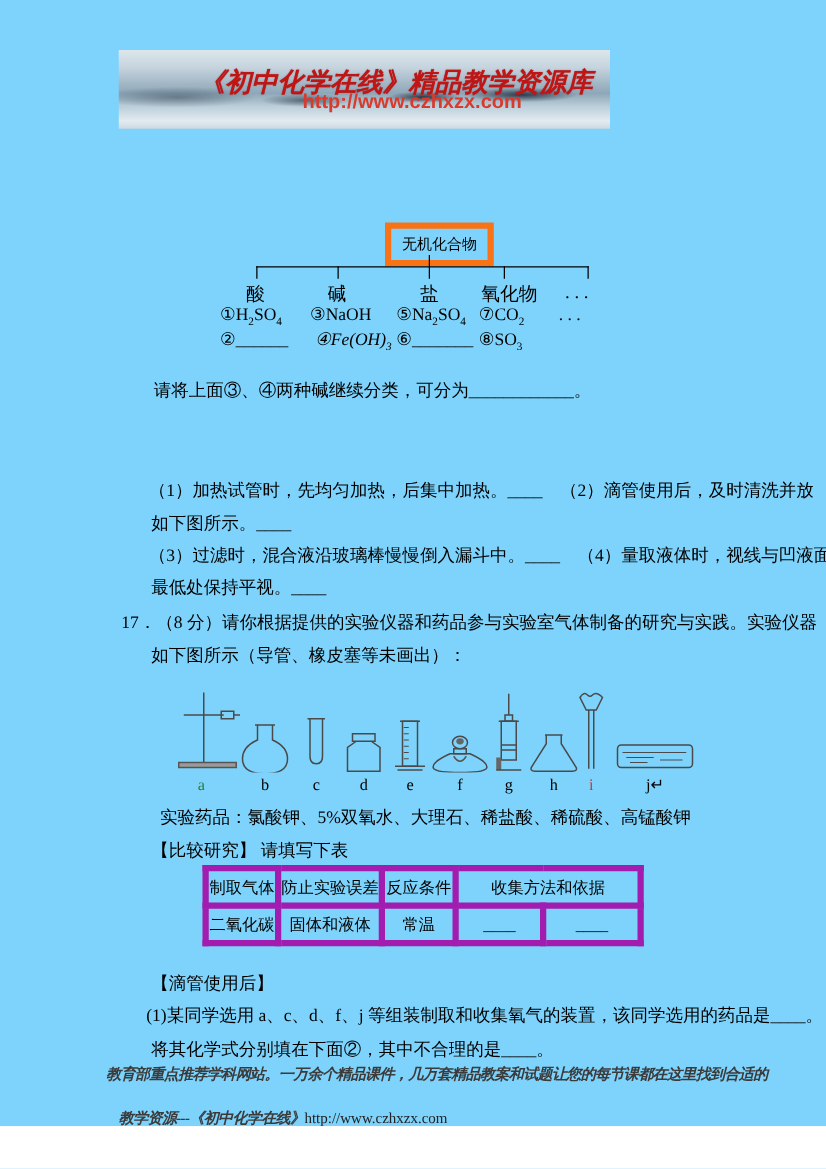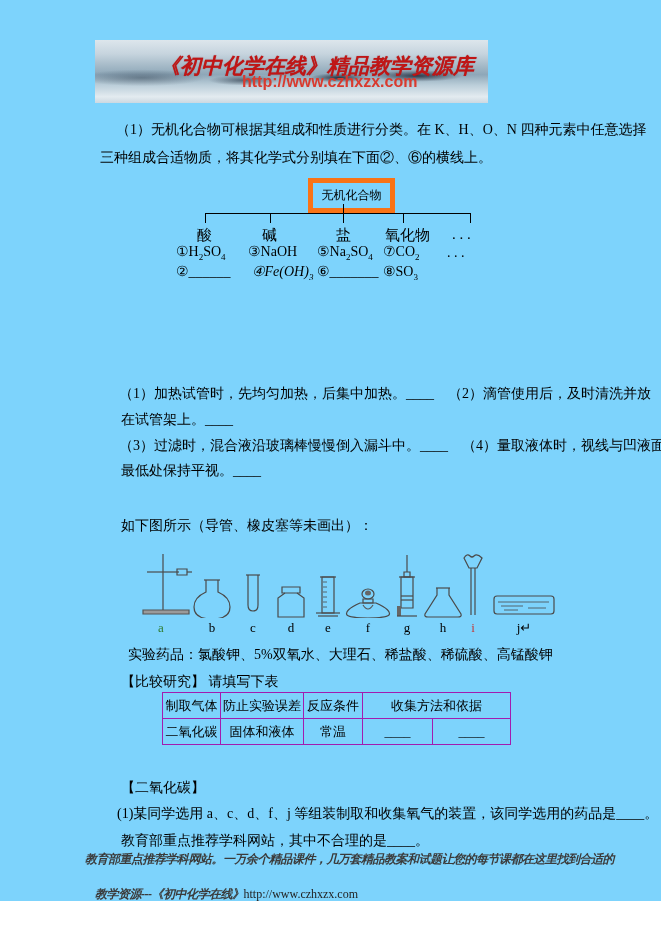--- a/index.html
+++ b/index.html
@@ -51,21 +51,21 @@
     text-align:center; font-size:13px; font-family:"Liberation Serif", serif; white-space:pre; }
   .eq-label.green { color:#2f7d32; }
   .eq-label.red   { color:#c23b3b; }
 
   
   .gas-table {
     position:absolute; left:162px; top:692px; border-collapse:collapse;
     font-size:13px; text-align:center; table-layout:fixed;
   }
   .gas-table td, .gas-table th {
-    border:1px solid #a21caf; padding:0; height:25px; font-weight:normal;
+    border:5px solid #a21caf; padding:0; height:25px; font-weight:normal;
     white-space:pre; overflow:hidden;
   }
 
   
   .footer-line {
     position:absolute; font-size:12px; letter-spacing:-0.5px; white-space:pre;
     color:#3b3b3b; font-style:italic; font-weight:bold;
   }
   .footer-url { font-style:normal; font-weight:normal; letter-spacing:0;
     font-family:"Liberation Serif", serif; color:#222; text-decoration:none; }
@@ -73,22 +73,20 @@
 </head>
 <body>
 
 <div class="page">
 
   <div class="banner">
     <div class="banner-title">《初中化学在线》精品教学资源库</div>
     <a class="banner-url" href="#">http://www.czhxzx.com</a>
   </div>
 
-  <div class="line" style="left:116px; top:121px;">（1）无机化合物可根据其组成和性质进行分类。在 K、H、O、N 四种元素中任意选择</div>
-  <div class="line" style="left:100px; top:149px;">三种组成合适物质，将其化学式分别填在下面②、⑥的横线上。</div>
 
   <div class="tree-box">无机化合物</div>
   <div class="conn" style="left:343px; top:204px; width:1px; height:9px;"></div>
   <div class="conn" style="left:205px; top:213px; width:266px; height:1px;"></div>
   <div class="conn" style="left:205px; top:213px; width:1px; height:10px;"></div>
   <div class="conn" style="left:270px; top:213px; width:1px; height:10px;"></div>
   <div class="conn" style="left:343px; top:213px; width:1px; height:10px;"></div>
   <div class="conn" style="left:403px; top:213px; width:1px; height:10px;"></div>
   <div class="conn" style="left:470px; top:213px; width:1px; height:10px;"></div>
 
@@ -102,26 +100,28 @@
   <div class="tree-formula" style="left:248px; top:243px;">③NaOH</div>
   <div class="tree-formula" style="left:317px; top:243px;">⑤Na<sub>2</sub>SO<sub>4</sub></div>
   <div class="tree-formula" style="left:383px; top:243px;">⑦CO<sub>2</sub></div>
   <div class="tree-formula" style="left:447px; top:245px;">. . .</div>
 
   <div class="tree-formula" style="left:176px; top:263px;">②______</div>
   <div class="tree-formula" style="left:252px; top:263px;font-style:italic;">④Fe(OH)<sub>3</sub></div>
   <div class="tree-formula" style="left:317px; top:263px;">⑥_______</div>
   <div class="tree-formula" style="left:383px; top:263px;">⑧SO<sub>3</sub></div>
 
+  <div class="line" style="left:123px; top:305px;">请将上面③、④两种碱继续分类，可分为____________。</div>
 
   <div class="qline" style="left:119px; top:385px;">（1）加热试管时，先均匀加热，后集中加热。____　（2）滴管使用后，及时清洗并放</div>
-  <div class="qline" style="left:121px; top:411px;">在试管架上。____</div>
+  <div class="qline" style="left:121px; top:411px;">如下图所示。____</div>
   <div class="qline" style="left:119px; top:437px;">（3）过滤时，混合液沿玻璃棒慢慢倒入漏斗中。____　（4）量取液体时，视线与凹液面</div>
   <div class="qline" style="left:121px; top:462px;">最低处保持平视。____</div>
 
+  <div class="qline" style="left:97px;  top:490px;">17．（8 分）请你根据提供的实验仪器和药品参与实验室气体制备的研究与实践。实验仪器</div>
   <div class="qline" style="left:121px; top:517px;">如下图所示（导管、橡皮塞等未画出）：</div>
 
   <svg class="equip-svg" width="416" height="68" viewBox="0 0 416 68" fill="none" stroke="#4a4a4a" stroke-width="1.2">
 
     <g>
       <line x1="22" y1="4" x2="22" y2="60"></line>
       <rect x="2" y="60" width="46" height="4" fill="#9a9a9a" stroke="#555"></rect>
       <line x1="6" y1="22" x2="38" y2="22"></line>
       <rect x="36" y="19" width="10" height="6"></rect>
       <line x1="46" y1="22" x2="51" y2="22"></line>
@@ -228,22 +228,22 @@
     <tr>
       <td>二氧化碳</td>
       <td>固体和液体</td>
       <td>常温</td>
       <td>____</td>
       <td>____</td>
     </tr>
   </tbody>
     </table>
 
-  <div class="qline" style="left:121px; top:779px;">【二氧化碳】</div>
+  <div class="qline" style="left:121px; top:779px;">【滴管使用后】</div>
   <div class="qline" style="left:117px; top:805px;">(1)某同学选用 a、c、d、f、j 等组装制取和收集氧气的装置，该同学选用的药品是____。</div>
-  <div class="qline" style="left:121px; top:832px;">教育部重点推荐学科网站，其中不合理的是____。</div>
+  <div class="qline" style="left:121px; top:832px;">将其化学式分别填在下面②，其中不合理的是____。</div>
 
   <div class="footer-line" style="left:85px; top:871px;">
     <span>教学资源---《初中化学在线》</span><a class="footer-url" href="#">http://www.czhxzx.com</a>
   </div>
   <div class="footer-line" style="left:85px; top:851px;">教育部重点推荐学科网站。一万余个精品课件，几万套精品教案和试题让您的每节课都在这里找到合适的</div>
 
 </div>
 
 </body></html>

